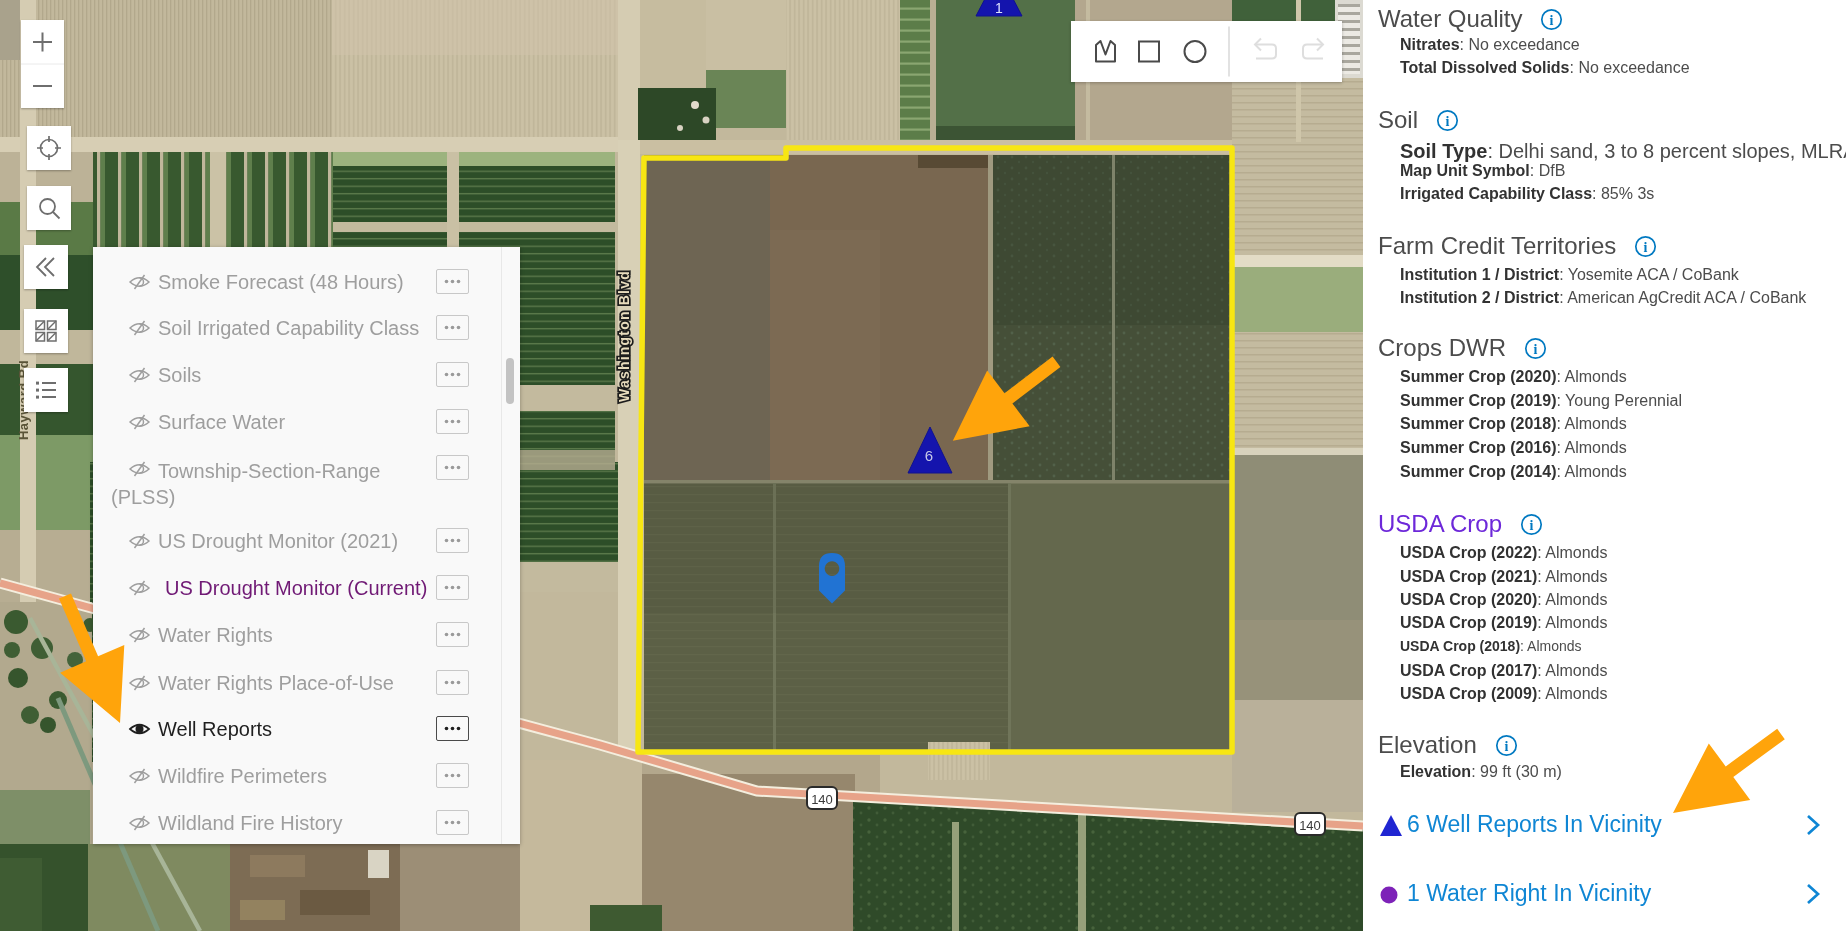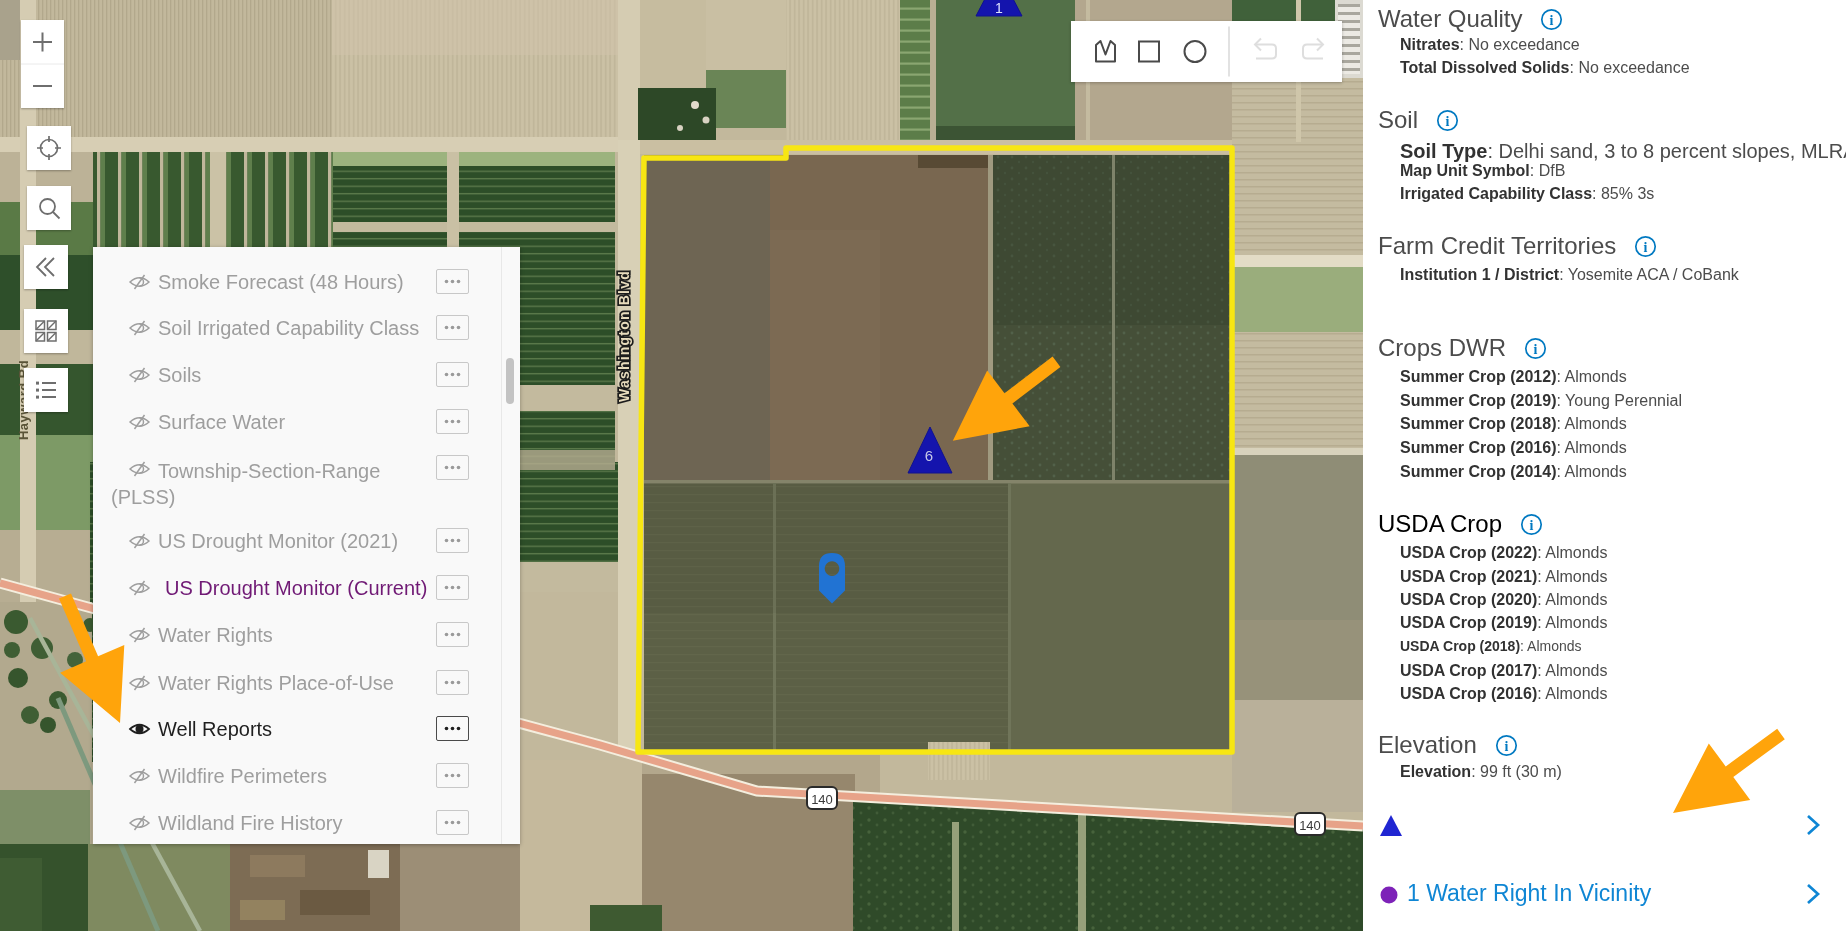--- a/index.html
+++ b/index.html
@@ -469,52 +469,54 @@
       </svg>
   <div style="position:absolute;left:37px;top:140px;font-size:20px;color:#4c4c4c;white-space:nowrap;"><b style="color:#323232">Soil Type</b>: Delhi sand, 3 to 8 percent slopes, MLRA 17</div>
   <div style="position:absolute;left:37px;top:162px;font-size:16px;color:#4c4c4c;white-space:nowrap;"><b style="color:#323232">Map Unit Symbol</b>: DfB</div>
   <div style="position:absolute;left:37px;top:185px;font-size:16px;color:#4c4c4c;white-space:nowrap;"><b style="color:#323232">Irrigated Capability Class</b>: 85% 3s</div>
   <div style="position:absolute;left:15px;top:232px;font-size:24px;color:#4c4c4c;white-space:nowrap;text-align:center;">Farm Credit Territories</div>
       <svg style="position:absolute;left:271px;top:235px" width="23" height="23" viewBox="0 0 23 23">
         <circle cx="11.5" cy="11.5" r="9.7" fill="none" stroke="#0079c1" stroke-width="1.7"></circle>
         <text x="11.5" y="16.5" text-anchor="middle" font-size="14" font-weight="bold" fill="#0079c1" font-family="Liberation Serif, serif">i</text>
       </svg>
   <div style="position:absolute;left:37px;top:266px;font-size:16px;color:#4c4c4c;white-space:nowrap;"><b style="color:#323232">Institution 1 / District</b>: Yosemite ACA / CoBank</div>
+  <div style="position:absolute;left:37px;top:289px;font-size:16px;color:#4c4c4c;white-space:nowrap;"><b style="color:#323232">Institution 2 / District</b>: American AgCredit ACA / CoBank</div>
   <div style="position:absolute;left:15px;top:334px;font-size:24px;color:#4c4c4c;white-space:nowrap;">Crops DWR</div>
       <svg style="position:absolute;left:161px;top:337px" width="23" height="23" viewBox="0 0 23 23">
         <circle cx="11.5" cy="11.5" r="9.7" fill="none" stroke="#0079c1" stroke-width="1.7"></circle>
         <text x="11.5" y="16.5" text-anchor="middle" font-size="14" font-weight="bold" fill="#0079c1" font-family="Liberation Serif, serif">i</text>
       </svg>
-  <div style="position:absolute;left:37px;top:368px;font-size:16px;color:#4c4c4c;white-space:nowrap;"><b style="color:#323232">Summer Crop (2012)</b>: Almonds</div>
+  <div style="position:absolute;left:37px;top:368px;font-size:16px;color:#4c4c4c;white-space:nowrap;"><b style="color:#323232">Summer Crop (2020)</b>: Almonds</div>
   <div style="position:absolute;left:37px;top:392px;font-size:16px;color:#4c4c4c;white-space:nowrap;"><b style="color:#323232">Summer Crop (2019)</b>: Young Perennial</div>
   <div style="position:absolute;left:37px;top:415px;font-size:16px;color:#4c4c4c;white-space:nowrap;"><b style="color:#323232">Summer Crop (2018)</b>: Almonds</div>
   <div style="position:absolute;left:37px;top:439px;font-size:16px;color:#4c4c4c;white-space:nowrap;"><b style="color:#323232">Summer Crop (2016)</b>: Almonds</div>
   <div style="position:absolute;left:37px;top:463px;font-size:16px;color:#4c4c4c;white-space:nowrap;"><b style="color:#323232">Summer Crop (2014)</b>: Almonds</div>
-  <div style="position:absolute;left:15px;top:510px;font-size:24px;color:#000000;white-space:nowrap;">USDA Crop</div>
+  <div style="position:absolute;left:15px;top:510px;font-size:24px;color:#6d28d9;white-space:nowrap;">USDA Crop</div>
       <svg style="position:absolute;left:157px;top:513px" width="23" height="23" viewBox="0 0 23 23">
         <circle cx="11.5" cy="11.5" r="9.7" fill="none" stroke="#0079c1" stroke-width="1.7"></circle>
         <text x="11.5" y="16.5" text-anchor="middle" font-size="14" font-weight="bold" fill="#0079c1" font-family="Liberation Serif, serif">i</text>
       </svg>
   <div style="position:absolute;left:37px;top:544px;font-size:16px;color:#4c4c4c;white-space:nowrap;"><b style="color:#323232">USDA Crop (2022)</b>: Almonds</div>
   <div style="position:absolute;left:37px;top:568px;font-size:16px;color:#4c4c4c;white-space:nowrap;"><b style="color:#323232">USDA Crop (2021)</b>: Almonds</div>
   <div style="position:absolute;left:37px;top:591px;font-size:16px;color:#4c4c4c;white-space:nowrap;text-align:center;"><b style="color:#323232">USDA Crop (2020)</b>: Almonds</div>
   <div style="position:absolute;left:37px;top:614px;font-size:16px;color:#4c4c4c;white-space:nowrap;"><b style="color:#323232">USDA Crop (2019)</b>: Almonds</div>
   <div style="position:absolute;left:37px;top:638px;font-size:14px;color:#4c4c4c;white-space:nowrap;"><b style="color:#323232">USDA Crop (2018)</b>: Almonds</div>
   <div style="position:absolute;left:37px;top:662px;font-size:16px;color:#4c4c4c;white-space:nowrap;"><b style="color:#323232">USDA Crop (2017)</b>: Almonds</div>
-  <div style="position:absolute;left:37px;top:685px;font-size:16px;color:#4c4c4c;white-space:nowrap;"><b style="color:#323232">USDA Crop (2016)</b>: Almonds</div>
+  <div style="position:absolute;left:37px;top:685px;font-size:16px;color:#4c4c4c;white-space:nowrap;"><b style="color:#323232">USDA Crop (2009)</b>: Almonds</div>
   <div style="position:absolute;left:15px;top:731px;font-size:24px;color:#4c4c4c;white-space:nowrap;">Elevation</div>
       <svg style="position:absolute;left:132px;top:734px" width="23" height="23" viewBox="0 0 23 23">
         <circle cx="11.5" cy="11.5" r="9.7" fill="none" stroke="#0079c1" stroke-width="1.7"></circle>
         <text x="11.5" y="16.5" text-anchor="middle" font-size="14" font-weight="bold" fill="#0079c1" font-family="Liberation Serif, serif">i</text>
       </svg>
   <div style="position:absolute;left:37px;top:763px;font-size:16px;color:#4c4c4c;white-space:nowrap;"><b style="color:#323232">Elevation</b>: 99 ft (30 m)</div>
 
   <svg style="position:absolute;left:16px;top:813px" width="24" height="24" viewBox="0 0 24 24">
         <polygon points="12,2 23,23 1,23" fill="#2026d2"></polygon>
       </svg>
+  <div style="position:absolute;left:44px;top:811px;font-size:23px;color:#0f86d4;white-space:nowrap;">6 Well Reports In Vicinity</div>
   <svg style="position:absolute;left:441px;top:813px" width="17" height="24" viewBox="0 0 17 24">
         <path d="M4 3 L14 12 L4 21" fill="none" stroke="#0f86d4" stroke-width="2.7"></path>
       </svg>
 
   <svg style="position:absolute;left:16px;top:885px" width="20" height="20" viewBox="0 0 20 20">
         <circle cx="10" cy="10" r="8.5" fill="#7d22b8"></circle>
       </svg>
   <div style="position:absolute;left:44px;top:880px;font-size:23px;color:#0f86d4;white-space:nowrap;">1 Water Right In Vicinity</div>
   <svg style="position:absolute;left:441px;top:882px" width="17" height="24" viewBox="0 0 17 24">
         <path d="M4 3 L14 12 L4 21" fill="none" stroke="#0f86d4" stroke-width="2.7"></path>

